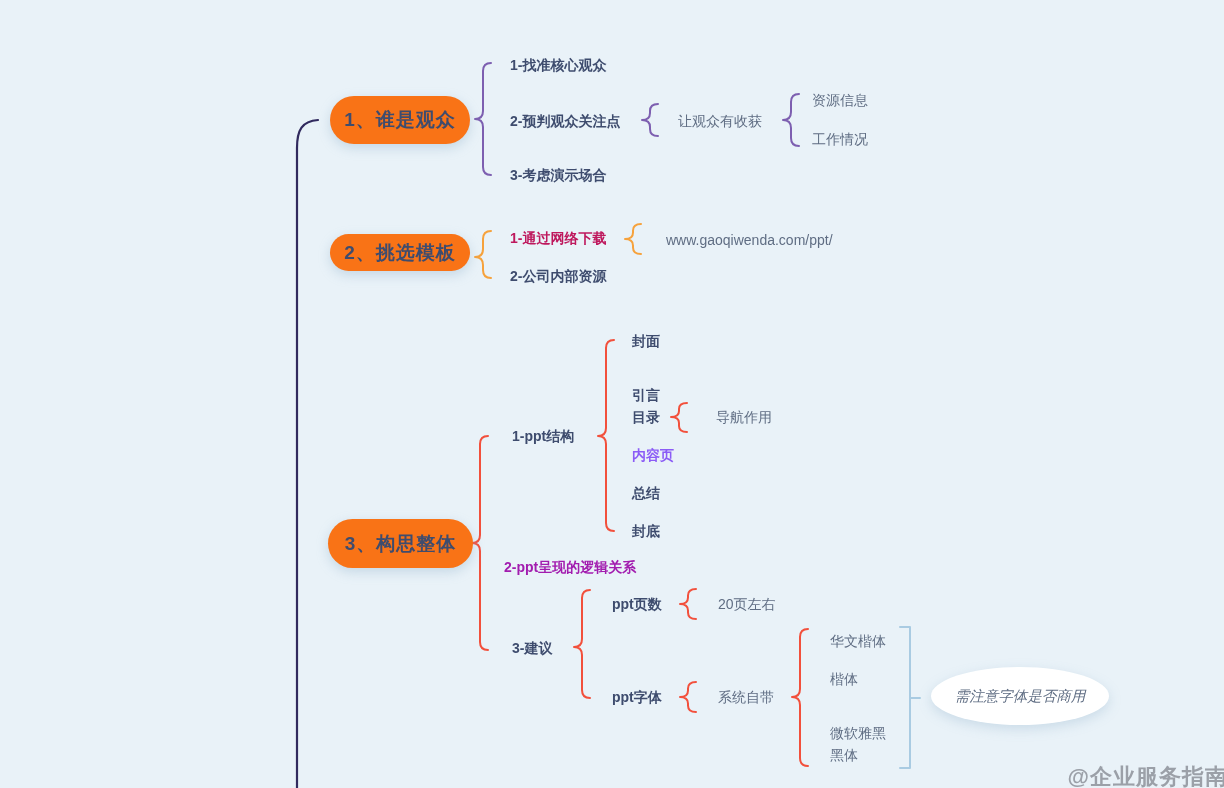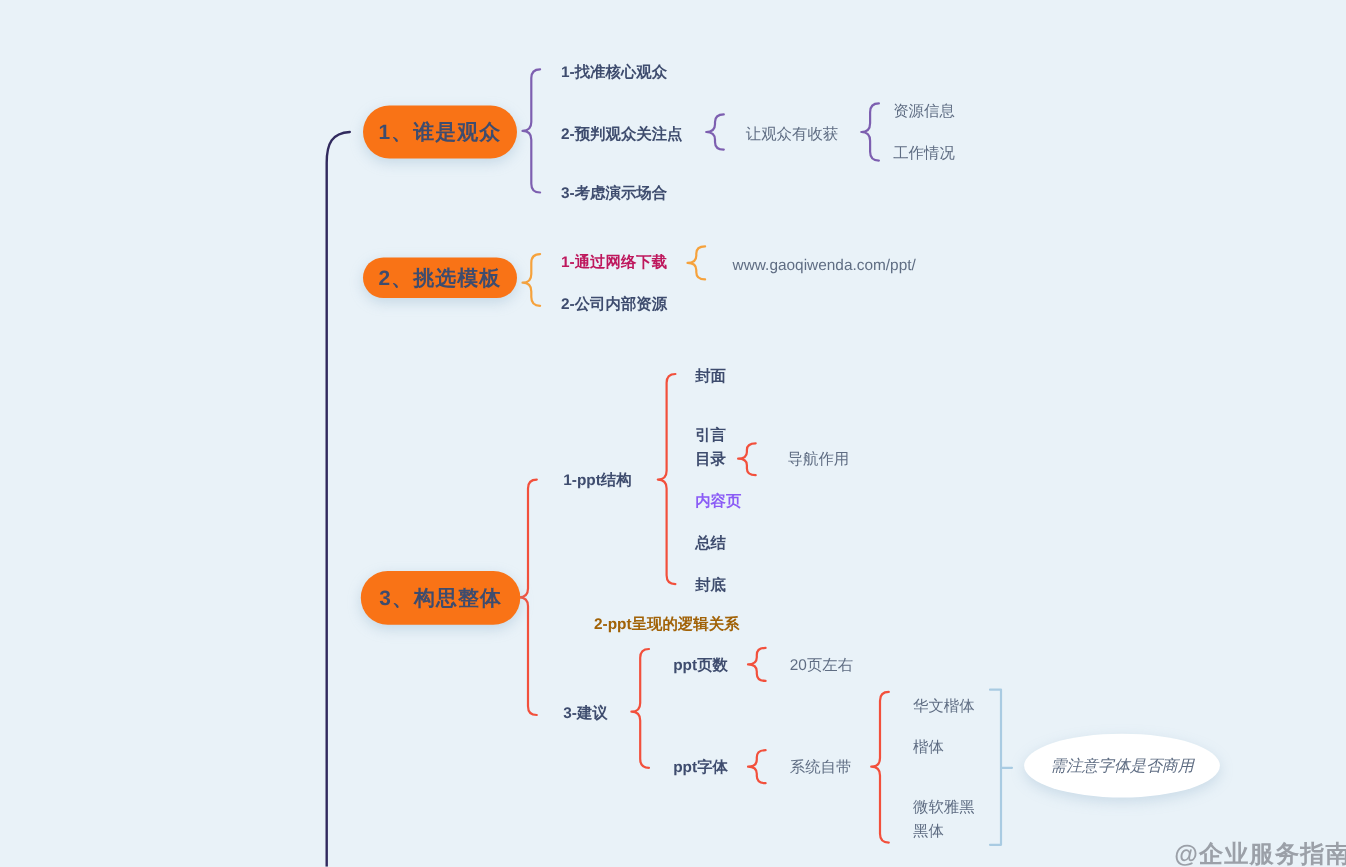--- a/index.html
+++ b/index.html
@@ -71,21 +71,21 @@
     <div class="label bold" style="left: 510px; top: 276px; color: rgb(62, 76, 110);">2-公司内部资源</div>
     <div class="label regular" style="left: 666px; top: 240px; color: rgb(95, 109, 131);">www.gaoqiwenda.com/ppt/</div>
     <div class="label bold" style="left: 512px; top: 436px; color: rgb(62, 76, 110);">1-ppt结构</div>
     <div class="label bold" style="left: 632px; top: 341px; color: rgb(62, 76, 110);">封面</div>
     <div class="label bold" style="left: 632px; top: 379px; color: rgb(62, 76, 110); margin-top: 16px;">引言</div>
     <div class="label bold" style="left: 632px; top: 417px; color: rgb(62, 76, 110);">目录</div>
     <div class="label regular" style="left: 716px; top: 417px; color: rgb(95, 109, 131);">导航作用</div>
     <div class="label bold" style="left: 632px; top: 455px; color: #8b5cf6;">内容页</div>
     <div class="label bold" style="left: 632px; top: 493px; color: rgb(62, 76, 110);">总结</div>
     <div class="label bold" style="left: 632px; top: 531px; color: rgb(62, 76, 110);">封底</div>
-    <div class="label bold" style="left: 540px; top: 567px; color: #a16207;">2-ppt呈现的逻辑关系</div>
+    <div class="label bold" style="left: 504px; top: 567px; color: #a21caf;">2-ppt呈现的逻辑关系</div>
     <div class="label bold" style="left: 512px; top: 648px; color: rgb(62, 76, 110);">3-建议</div>
     <div class="label bold" style="left: 612px; top: 604px; color: rgb(62, 76, 110);">ppt页数</div>
     <div class="label regular" style="left: 718px; top: 604px; color: rgb(95, 109, 131);">20页左右</div>
     <div class="label bold" style="left: 612px; top: 697px; color: rgb(62, 76, 110);">ppt字体</div>
     <div class="label regular" style="left: 718px; top: 697px; color: rgb(95, 109, 131);">系统自带</div>
     <div class="label regular" style="left: 830px; top: 641px; color: rgb(95, 109, 131);">华文楷体</div>
     <div class="label regular" style="left: 830px; top: 679px; color: rgb(95, 109, 131);">楷体</div>
     <div class="label regular" style="left: 830px; top: 717px; color: rgb(95, 109, 131); margin-top: 16px;">微软雅黑</div>
     <div class="label regular" style="left: 830px; top: 755px; color: rgb(95, 109, 131);">黑体</div>
   </div>

